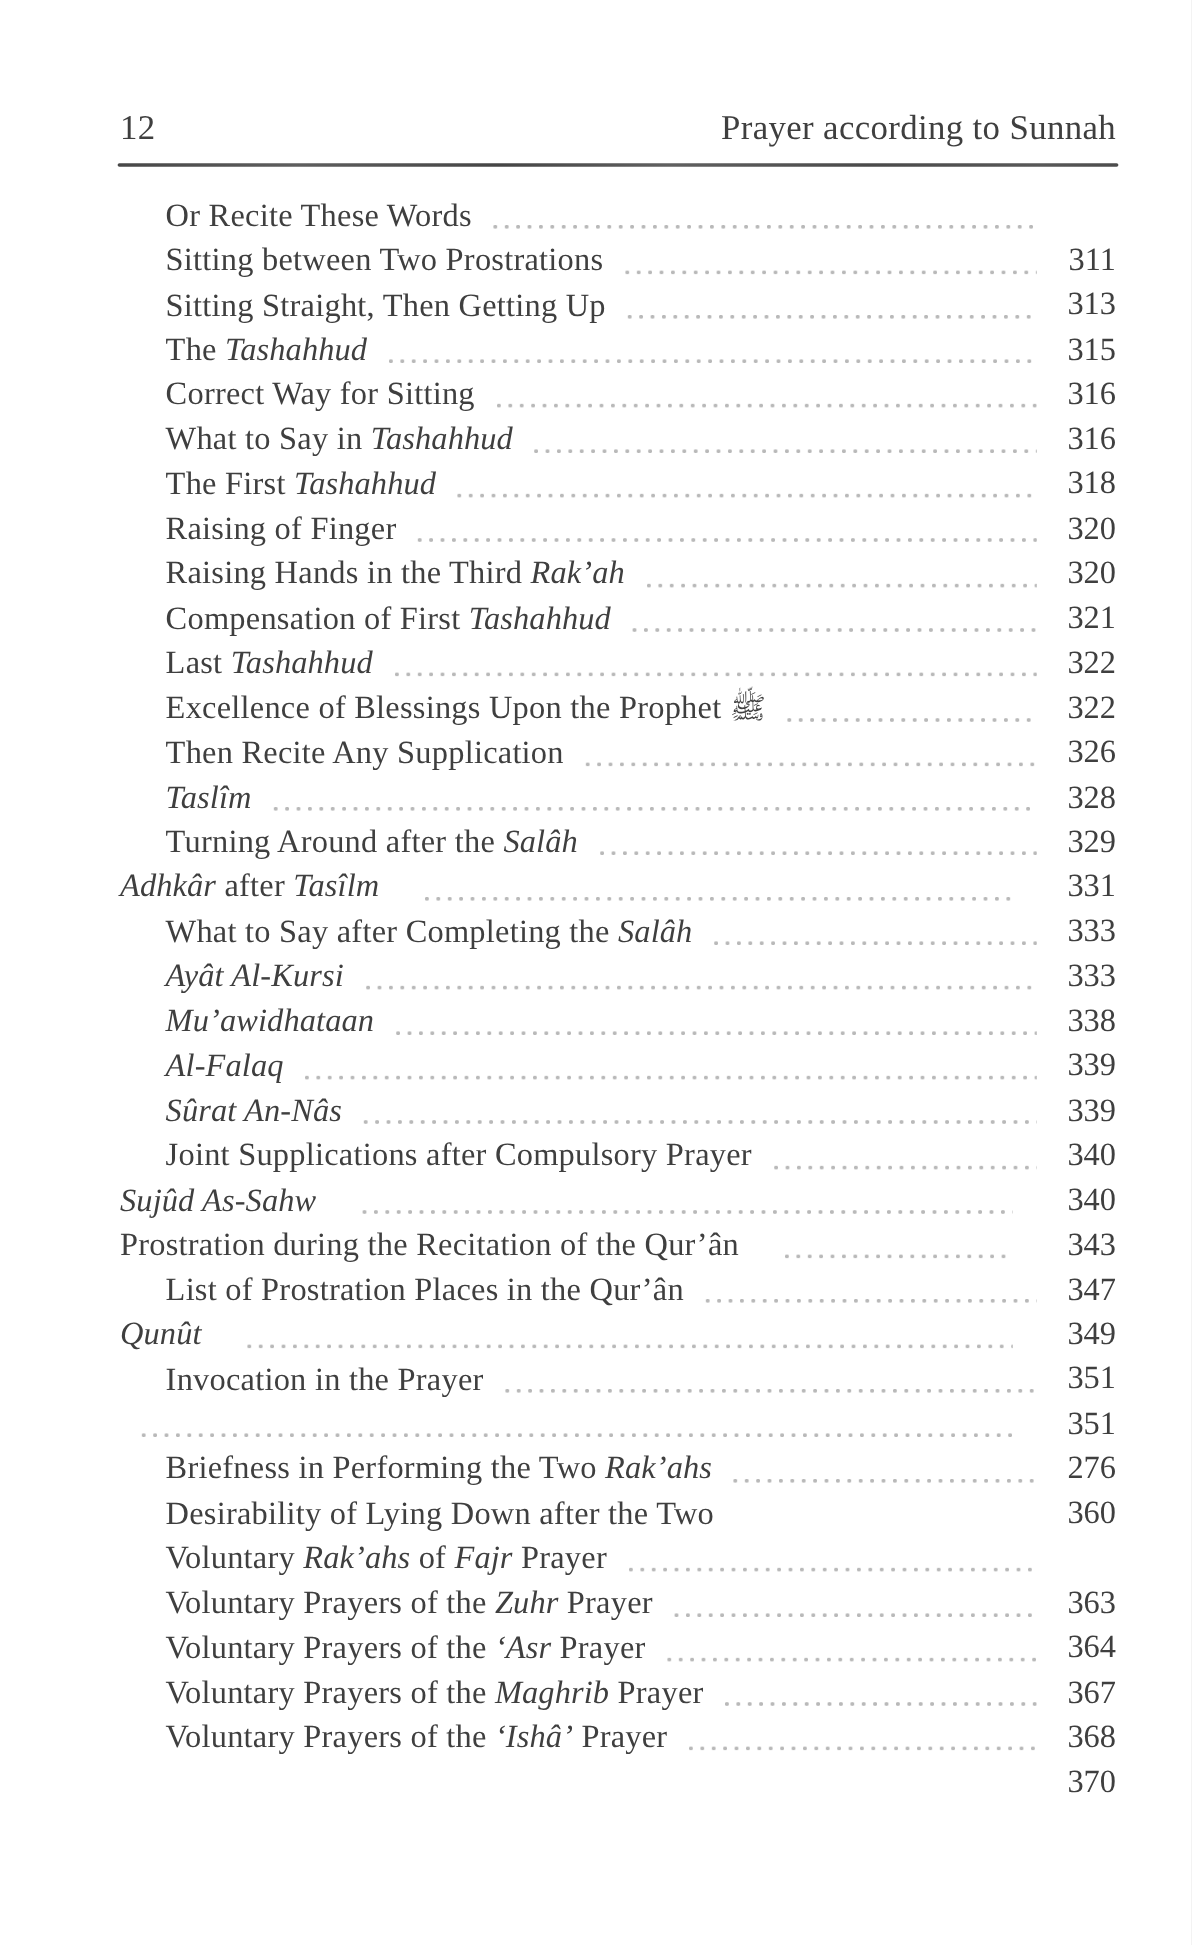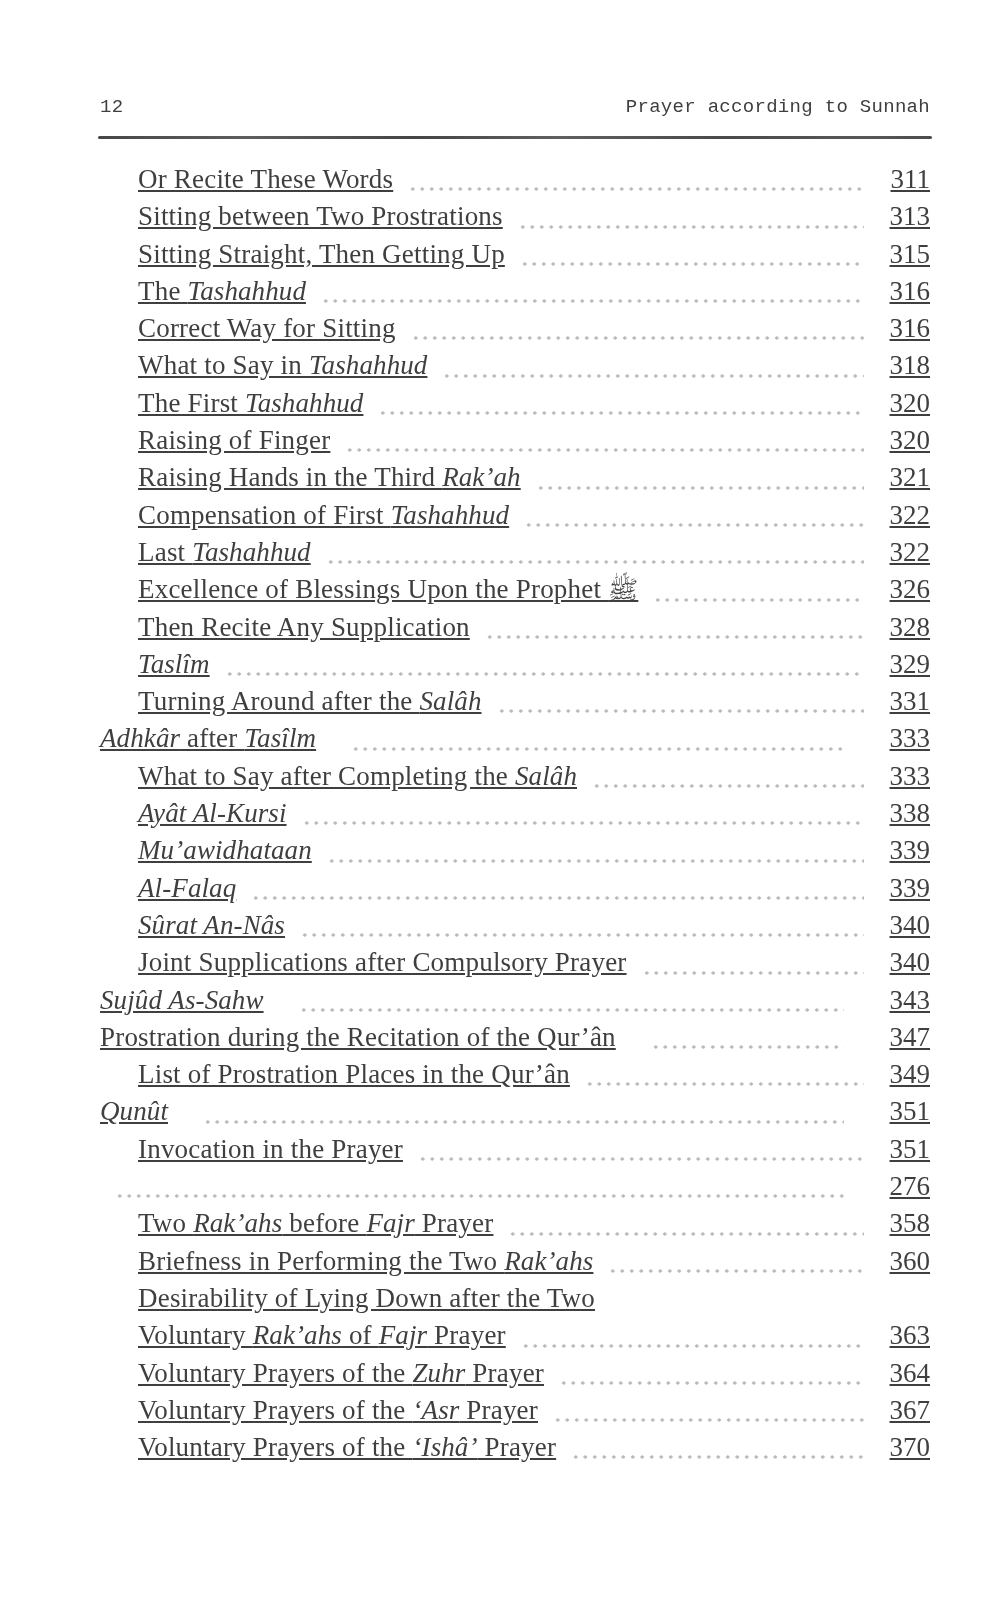--- a/index.html
+++ b/index.html
@@ -14,24 +14,23 @@
     color: var(--text-color, #3f3f3f);
   }
   .page-header {
     position: absolute;
     left: 100px;
     right: 63px;
     top: 90px;
     display: flex;
     justify-content: space-between;
     align-items: baseline;
-    font-size: 19px;
+    font-size: 29px;
     line-height: 34px;
     letter-spacing: 0.3px;
-    font-family: Liberation Mono, monospace;
   }
   .header-rule {
     position: absolute;
     left: 98px;
     right: 61px;
     top: 136px;
     height: 3px;
     border-radius: 2px;
     background: linear-gradient(90deg, #474747, #5e5e5e 18%, #454545 38%, #606060 55%, #4a4a4a 75%, #585858 92%, #4c4c4c);
   }
@@ -42,38 +41,38 @@
     top: 161px;
   }
   .row {
     display: flex;
     align-items: flex-start;
     font-size: 27px;
     line-height: 37.3px;
     height: 37.3px;
     padding-left: 38px;
     white-space: nowrap;
-    text-decoration: underline;
   }
   .row.flush { padding-left: 0; gap: 20px; }
   .row .t { flex: 0 0 auto; letter-spacing: 0.2px; }
   .row .t i { letter-spacing: 0.1px; }
   .leader {
     flex: 1 1 auto;
     align-self: flex-end;
     height: 6px;
     margin: 0 14px 7px 15px;
     background-image: radial-gradient(circle, var(--dot-color, #b9b9b9) 1.4px, rgba(0,0,0,0) 1.9px);
     background-size: 9.5px 6px;
     background-repeat: repeat-x;
     background-position: 0 1px;
   }
   .num {
     flex: 0 0 52px;
     text-align: right;
+    margin-top: 37px;
   }
   .sym {
     font-style: normal;
     font-family: "DejaVu Sans", sans-serif;
     font-size: 25px;
   }
 </style>
 </head>
 <body>
 
@@ -217,25 +216,20 @@
       <div class="row">
     <span class="t"><span>Invocation in the Prayer</span></span>
     <span class="leader"></span>
     <span class="num">351</span>
   </div>
       <div class="row flush">
     <span class="leader"></span>
     <span class="num">276</span>
   </div>
       <div class="row">
-    <span class="t"><span>Two </span><i>Rak’ahs</i><span> before </span><i>Fajr</i><span> Prayer</span></span>
-    <span class="leader"></span>
-    <span class="num">358</span>
-  </div>
-      <div class="row">
     <span class="t"><span>Briefness in Performing the Two </span><i>Rak’ahs</i></span>
     <span class="leader"></span>
     <span class="num">360</span>
   </div>
       <div class="row">
     <span class="t"><span>Desirability of Lying Down after the Two</span></span>
 
   </div>
       <div class="row">
     <span class="t"><span>Voluntary </span><i>Rak’ahs</i><span> of </span><i>Fajr</i><span> Prayer</span></span>
@@ -244,20 +238,25 @@
   </div>
       <div class="row">
     <span class="t"><span>Voluntary Prayers of the </span><i>Zuhr</i><span> Prayer</span></span>
     <span class="leader"></span>
     <span class="num">364</span>
   </div>
       <div class="row">
     <span class="t"><span>Voluntary Prayers of the </span><i>‘Asr</i><span> Prayer</span></span>
     <span class="leader"></span>
     <span class="num">367</span>
+  </div>
+      <div class="row">
+    <span class="t"><span>Voluntary Prayers of the </span><i>Maghrib</i><span> Prayer</span></span>
+    <span class="leader"></span>
+    <span class="num">368</span>
   </div>
       <div class="row">
     <span class="t"><span>Voluntary Prayers of the </span><i>‘Ishâ’</i><span> Prayer</span></span>
     <span class="leader"></span>
     <span class="num">370</span>
   </div>
     </div>
 </div>
 
 </body></html>

